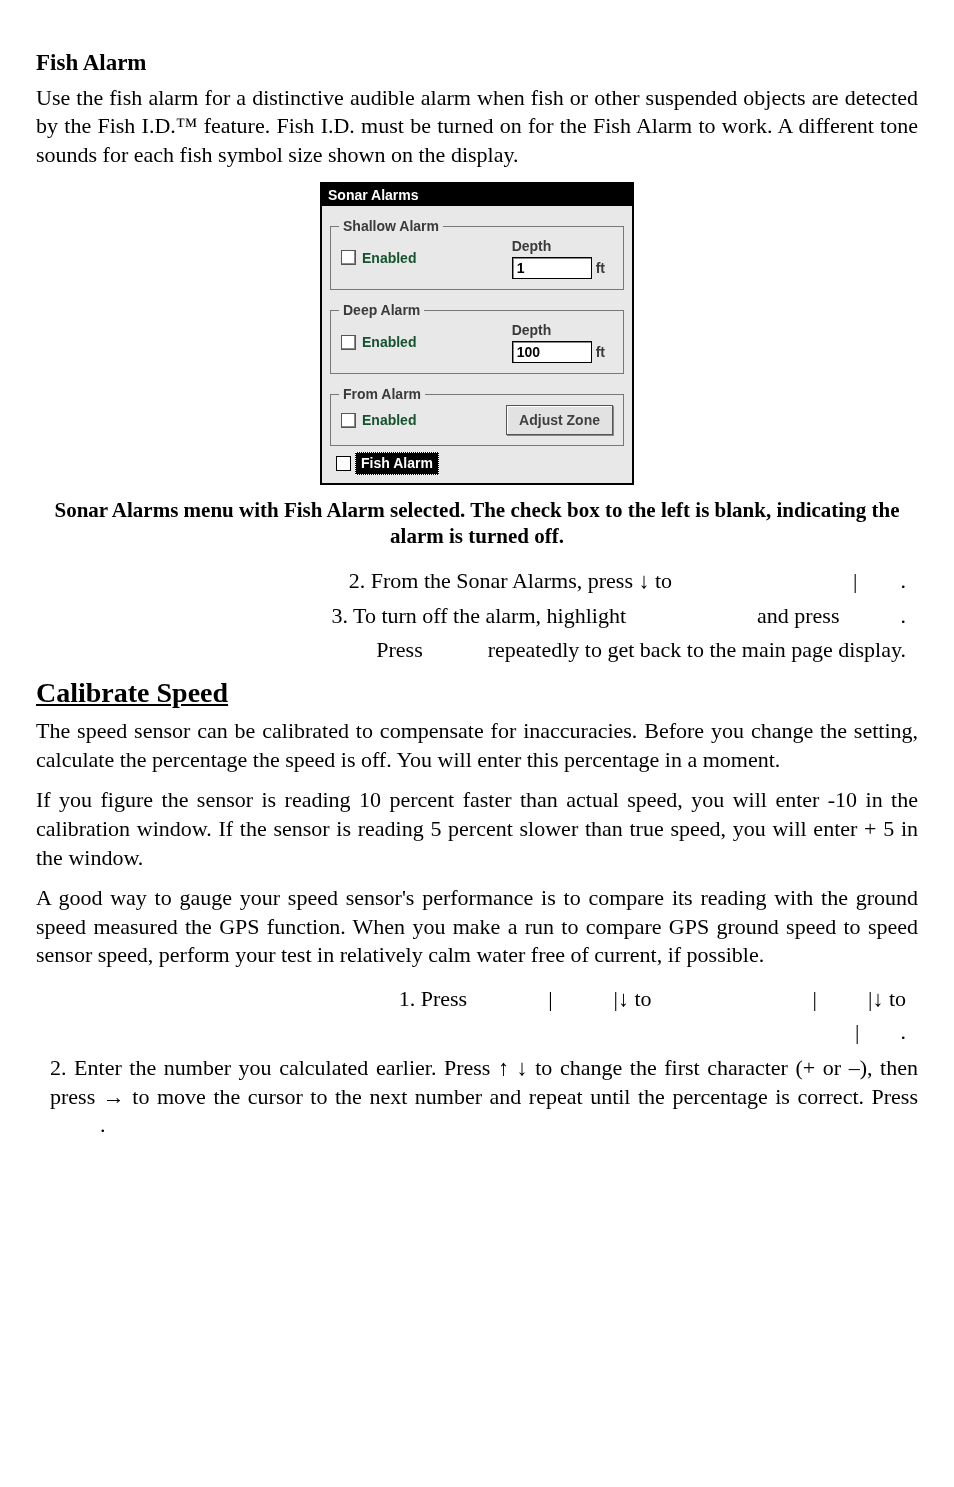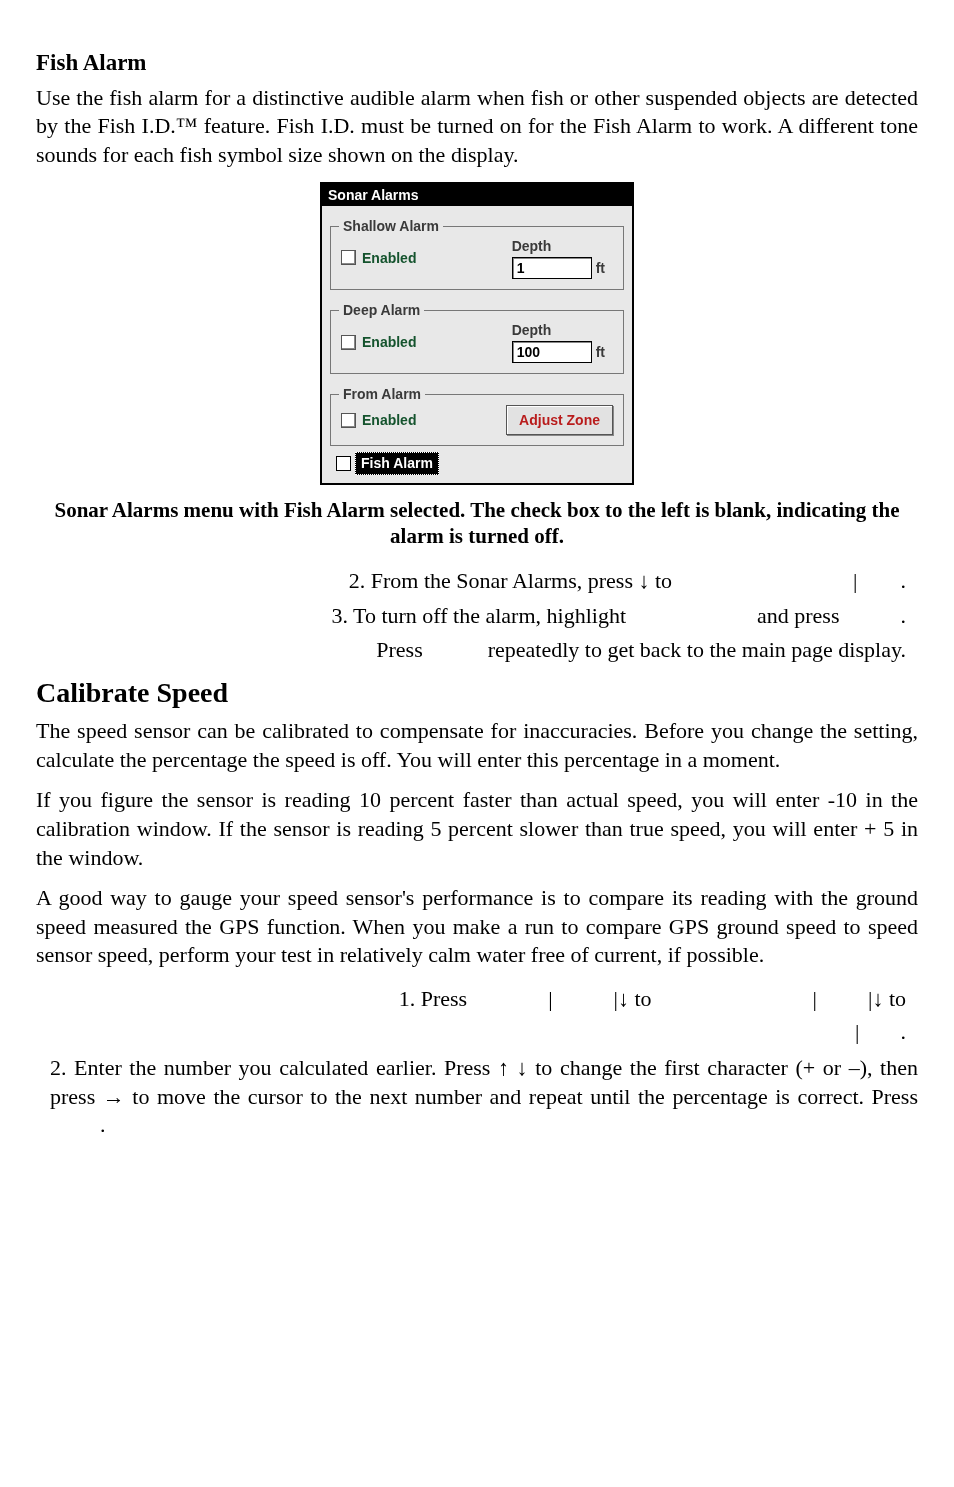--- a/index.html
+++ b/index.html
@@ -9,21 +9,21 @@
     margin: 0;
     padding: 40px 36px 36px 36px;
     color: #000;
     width: 954px;
     box-sizing: border-box;
     background: #fff;
   }
   .h3 { font-weight: bold; font-size: 23px; margin: 8px 0 6px 0; }
   .para { text-align: justify; margin: 6px 0 12px 0; }
   .caption { font-weight: bold; text-align: center; margin: 12px 0 18px 0; font-size: 21px; line-height: 1.25; }
-  .h2 { font-weight: bold; font-size: 28px; margin: 10px 0 6px 0; }
+  .h2 { font-weight: bold; font-size: 28px; margin: 10px 0 6px 0; text-decoration: underline; }
   .step { margin: 6px 12px; text-align: right; }
   .arrow { font-family: Arial, sans-serif; }
 
   
   .dialog-wrap { text-align: center; margin: 10px 0 6px 0; }
   .dialog {
     display: inline-block;
     width: 310px;
     text-align: left;
     border: 2px solid #000;
@@ -71,21 +71,21 @@
     border: 1px solid #000; box-shadow: inset 1px 1px 0 #888;
     font-weight: bold; font-size: 14px; padding: 0 4px;
     display: flex; align-items: center;
   }
   .unit { font-weight: bold; color: #3a3a3a; margin-left: 4px; font-size: 14px; }
   .btn {
     border: 1px solid #555;
     background: #e2e2e2;
     box-shadow: 1px 1px 0 #888, inset 1px 1px 0 #fff;
     padding: 5px 12px;
-    font-weight: bold; font-size: 14px; color: #b91c1c;
+    font-weight: bold; font-size: 14px; color: #404040;
     margin-left: auto;
   }
   .bottom-row {
     margin: 6px 8px 8px 14px;
     display: flex; align-items: center;
   }
   .fish-chk {
     border: 1px solid #000; background:#fff;
     width: 13px; height:13px; display:inline-block; margin-right:4px;
     position: relative;

